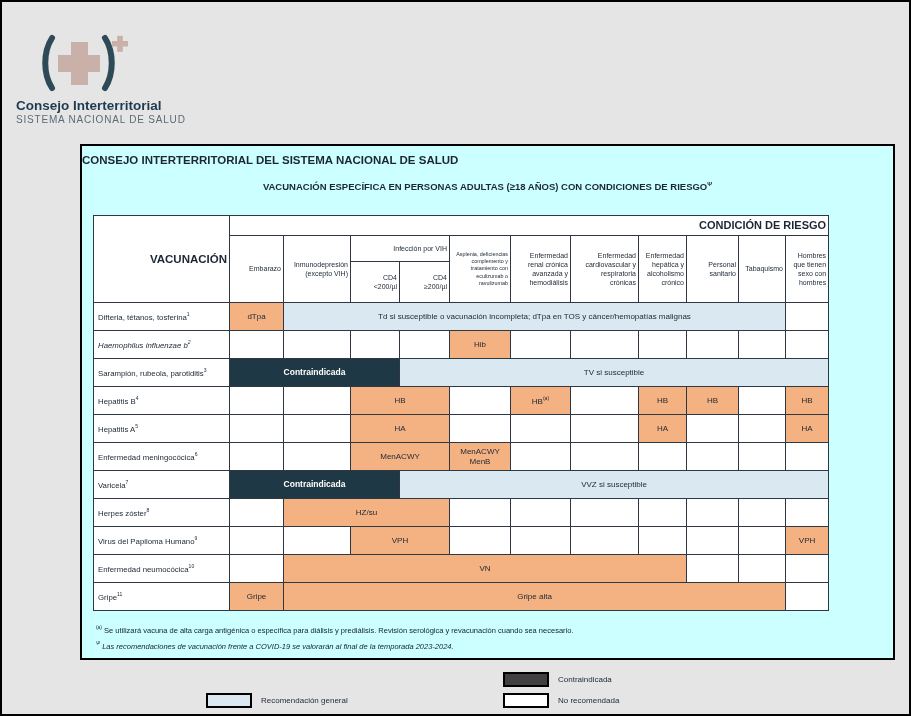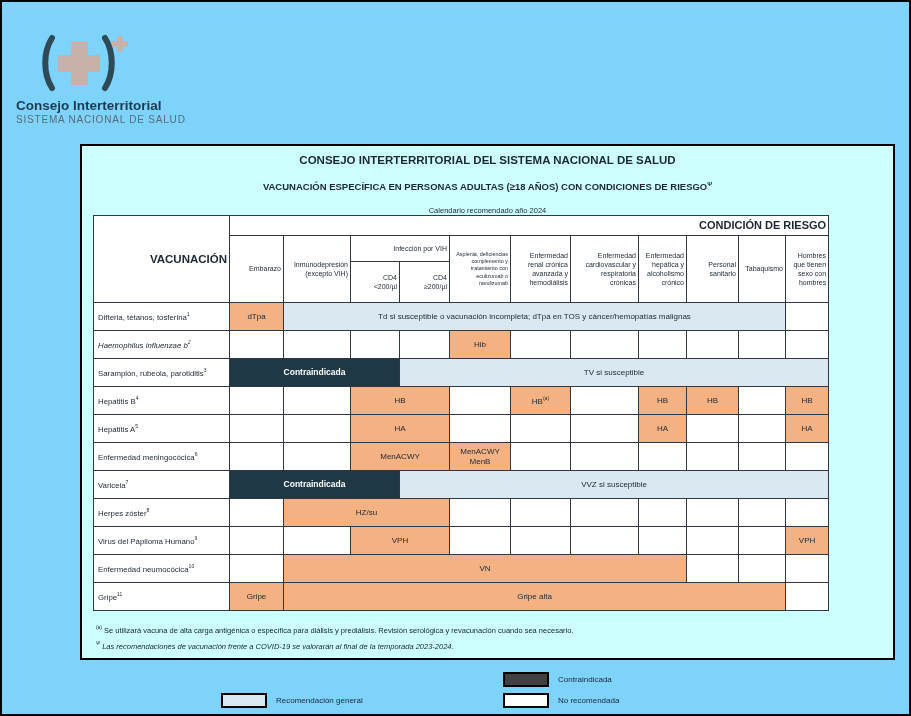--- a/index.html
+++ b/index.html
@@ -1,30 +1,30 @@
 <!DOCTYPE html>
 <html><head>
 <meta charset="utf-8">
 <style>
   html,body { margin:0; padding:0; background:#fff; }
   .page {
     position:relative; width:911px; height:716px; box-sizing:border-box;
-    background:#7dd3fc; border:2px solid #000; overflow:hidden;
+    background:#e5e5e5; border:2px solid #000; overflow:hidden;
     font-family:"Liberation Sans", sans-serif; color:#1c2733;
   }
   
   .logo-mark { position:absolute; left:36px; top:30px; }
   .logo-title { position:absolute; left:14px; top:96px; font-size:13.5px; font-weight:bold; color:#1d3a4f; }
   .logo-subtitle { position:absolute; left:14px; top:112px; font-size:10px; letter-spacing:0.8px; color:#5c6b74; }
   
   .panel {
     position:absolute; left:78px; top:142px; width:815px; height:516px; box-sizing:border-box;
     background:#CCFFFF; border:2px solid #000;
   }
-  .panel-title { text-align:center; margin-top:8px; font-weight:bold; font-size:11.5px; }
+  .panel-title { text-align:left; margin-top:8px; font-weight:bold; font-size:11.5px; }
   .panel-subtitle { text-align:center; margin-top:15px; font-weight:bold; font-size:9.5px; }
   .panel-subtitle sup { font-size:6px; }
   .panel-calline { text-align:center; margin-top:14px; font-size:7.5px; }
   
   table.vacc { position:absolute; left:11px; top:69px; width:735px; border-collapse:collapse; table-layout:fixed; background:#fff; }
   table.vacc th, table.vacc td { border:1px solid #2f3742; padding:0 2px; vertical-align:middle; }
   thead th { font-weight:normal; font-size:7px; line-height:1.3; text-align:right; background:#fff; white-space:pre-line; }
   th.head-vacc { font-size:11.5px; font-weight:bold;margin-left:12px; }
   th.head-risk { font-size:11px; font-weight:bold; height:19px; }
   tr.hrow2 { height:26px; }
@@ -44,21 +44,21 @@
   .footnote-italic { font-style:italic; }
   
   .legend-item { position:absolute; display:flex; align-items:center; gap:9px; }
   .swatch { width:46px; height:15px; border:2px solid #000; box-sizing:border-box; flex:0 0 auto; }
   .swatch-orange { background:#F4B283; }
   .swatch-blue   { background:#D9E8F1; }
   .swatch-dark   { background:#404040; }
   .swatch-white  { background:#fff; }
   .legend-label { font-size:8px; }
   .li-0 { left:217px; top:670px; }
-  .li-1 { left:219px; top:691px; }
+  .li-1 { left:204px; top:691px; }
   .li-2 { left:501px; top:670px; }
   .li-3 { left:501px; top:691px; }
 </style>
 </head>
 <body>
 
 <div class="page">
 
   <svg class="logo-mark" width="95" height="62" viewBox="0 0 95 62">
     <path d="M14,6 C5,20 5,42 14,56" stroke="#2E4A57" stroke-width="6" fill="none" stroke-linecap="round"></path>
@@ -67,21 +67,20 @@
     <rect x="33" y="10" width="17" height="43" fill="#C9B1A9"></rect>
     <rect x="74" y="9" width="16" height="5.5" fill="#C9B1A9"></rect>
     <rect x="79.2" y="3.8" width="5.6" height="16" fill="#C9B1A9"></rect>
   </svg>
   <div class="logo-title">Consejo Interterritorial</div>
   <div class="logo-subtitle">SISTEMA NACIONAL DE SALUD</div>
 
   <div class="panel">
     <div class="panel-title">CONSEJO INTERTERRITORIAL DEL SISTEMA NACIONAL DE SALUD</div>
     <div class="panel-subtitle"><span>VACUNACIÓN ESPECÍFICA EN PERSONAS ADULTAS (≥18 AÑOS) CON CONDICIONES DE RIESGO</span><sup>Ψ</sup></div>
-    <div class="panel-calline">Calendario recomendado año 2024</div>
 
     <table class="vacc">
       <colgroup>
         <col style="width:136px">
           <col style="width:54px">
           <col style="width:67px">
         <col style="width:49px">
           <col style="width:50px">
           <col style="width:61px">
         <col style="width:60px">

